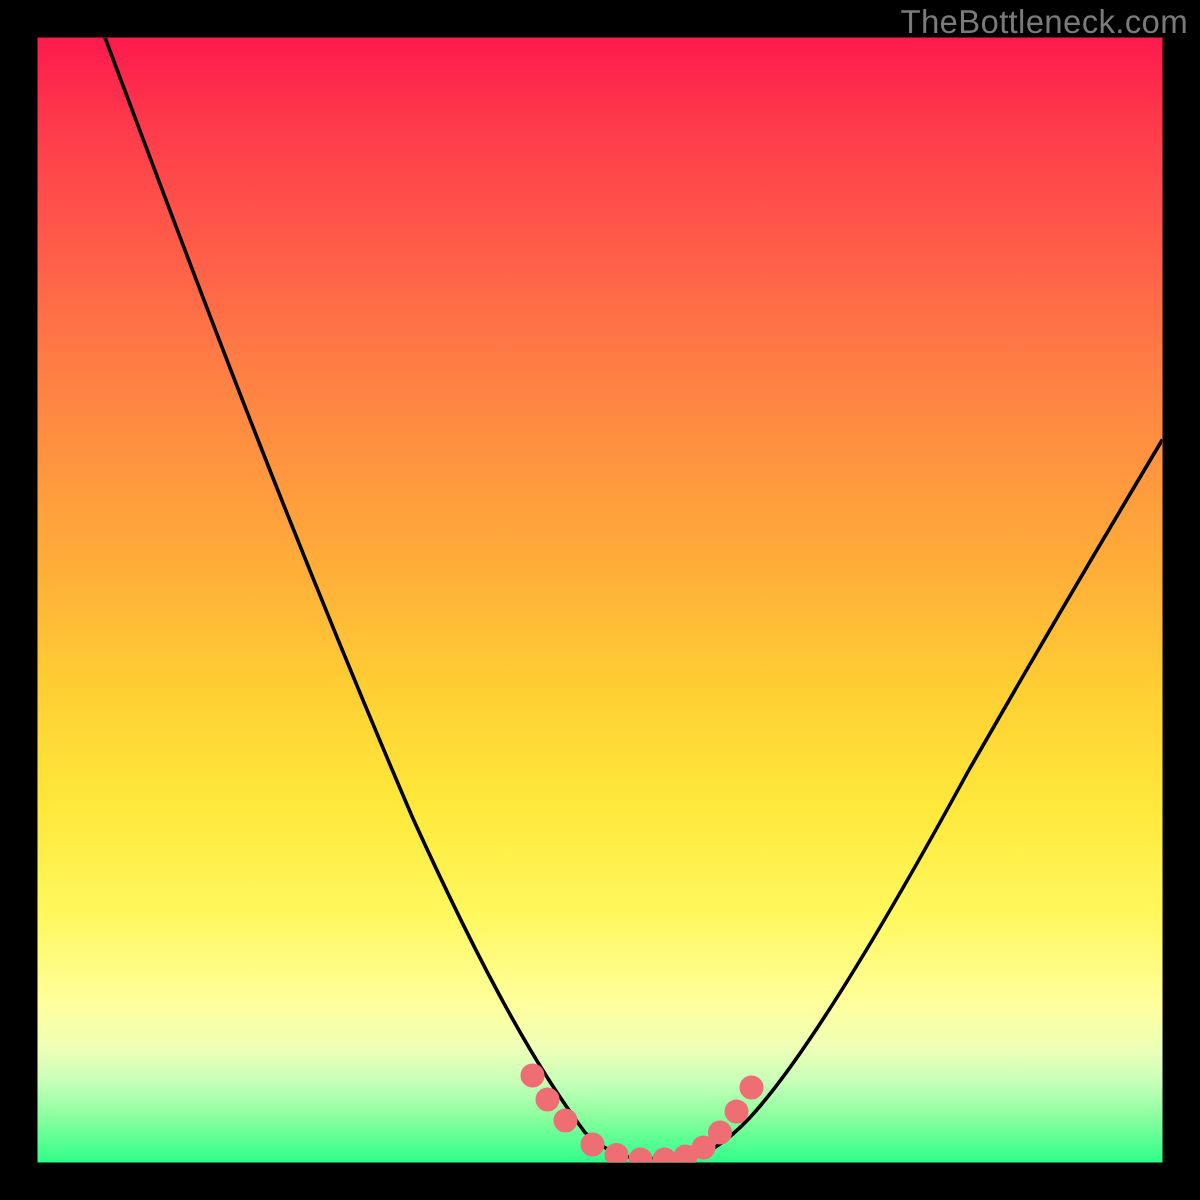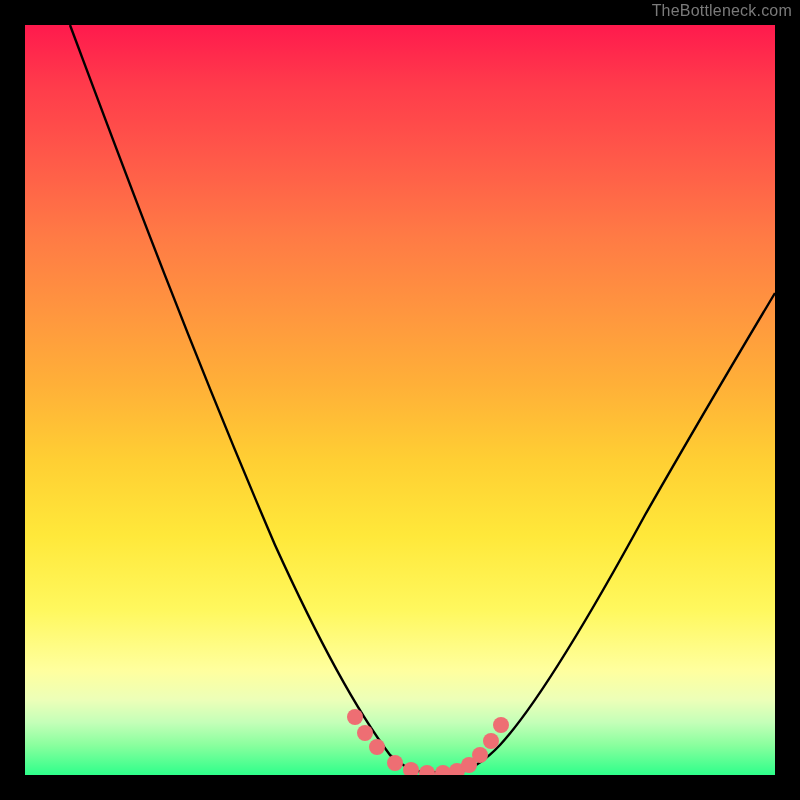--- a/index.html
+++ b/index.html
@@ -46,21 +46,21 @@
     position: absolute;
     top: 0; left: 0;
     width: 750px;
     height: 750px;
   }
   .watermark {
     position: absolute;
     top: 2px;
     right: 8px;
     color: #7a7a7a;
-    font-size: 16px;
+    font-size: 22px;
     font-weight: 500;
     letter-spacing: 0.2px;
     user-select: none;
   }
 </style>
 </head>
 <body>
 
 <div class="frame">
   <div class="watermark">TheBottleneck.com</div>

